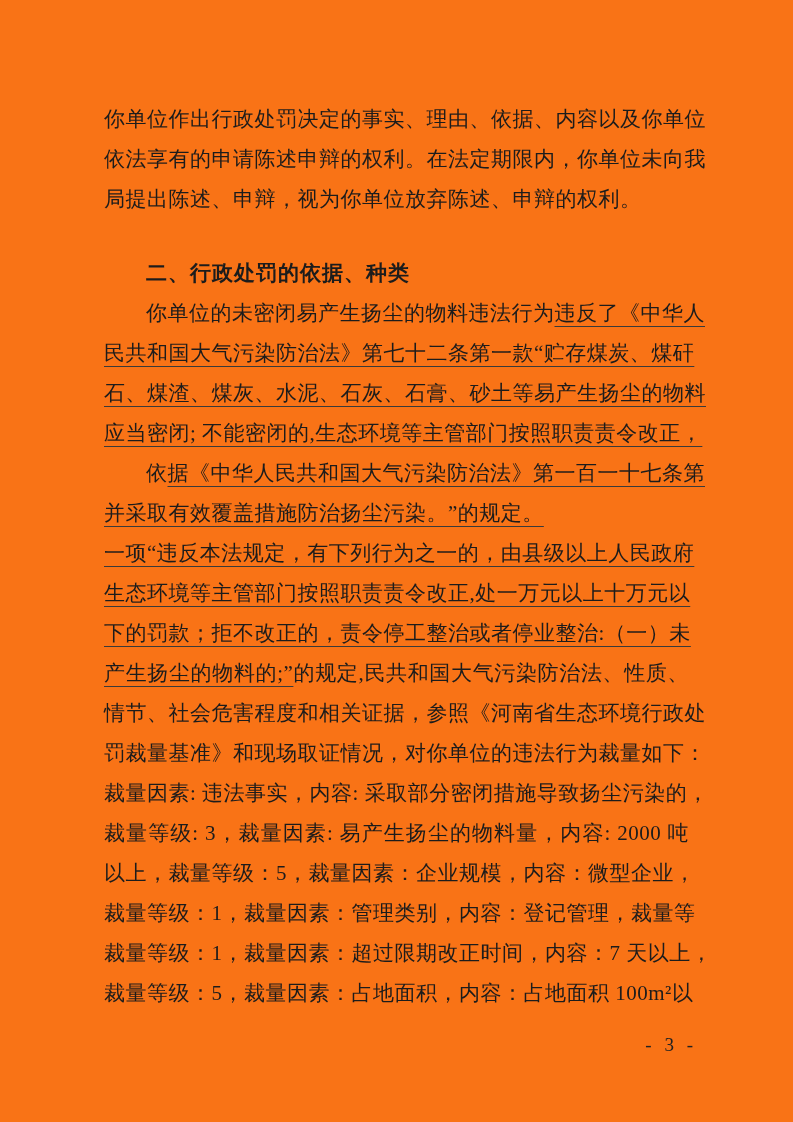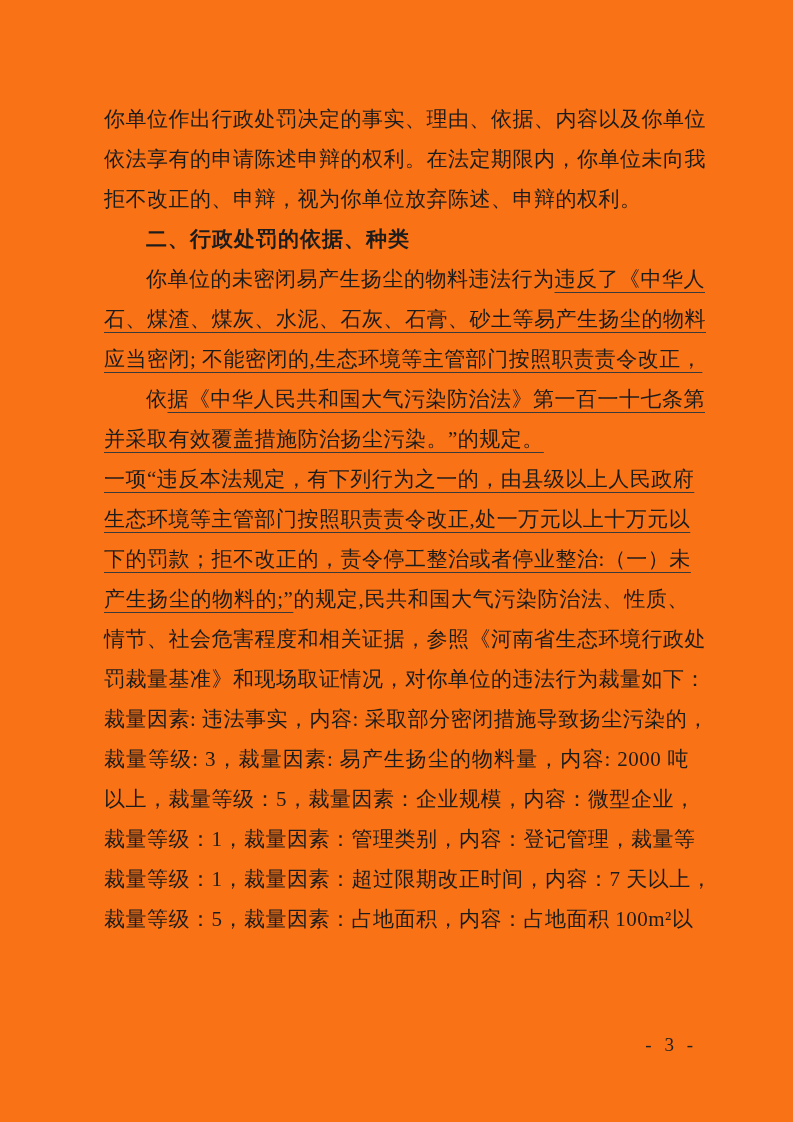--- a/index.html
+++ b/index.html
@@ -37,20 +37,21 @@
   }
   .line.indent {
     text-indent: 2em;
   }
   .line.heading {
     font-family: "Liberation Sans", "DejaVu Sans", sans-serif;
     font-weight: bold;
     text-align-last: left;
     text-indent: 2em;
     letter-spacing: 1px;
+    margin-top: 34px;
   }
   .line u, .line span {
     text-decoration: none;
   }
   .line u {
     text-decoration: underline;
     text-underline-offset: 6px;
     text-decoration-thickness: 1px;
     text-decoration-color: #3a3a3a;
   }
@@ -63,23 +64,24 @@
     color: #222222;
   }
 </style>
 </head>
 <body>
 
 <div class="page">
   <main class="doc-body">
       <div class="line"><span>你单位作出行政处罚决定的事实、理由、依据、内容以及你单位</span></div>
       <div class="line"><span>依法享有的申请陈述申辩的权利。在法定期限内，你单位未向我</span></div>
-      <div class="line last"><span>拒不改正的、申辩，视为你单位放弃陈述、申辩的权利。</span></div>
+      <div class="line last"><span>局提出陈述、申辩，视为你单位放弃陈述、申辩的权利。</span></div>
       <div class="line heading last"><span>二、行政处罚的依据、种类</span></div>
       <div class="line indent"><span>你单位的未密闭易产生扬尘的物料违法行为</span><u>违反了《中华人</u></div>
+      <div class="line"><u>民共和国大气污染防治法》第七十二条第一款“贮存煤炭、煤矸</u></div>
       <div class="line"><u>石、煤渣、煤灰、水泥、石灰、石膏、砂土等易产生扬尘的物料</u></div>
       <div class="line"><u>应当密闭; 不能密闭的,生态环境等主管部门按照职责责令改正，</u></div>
       <div class="line indent"><span>依</span><u>据《中华人民共和国大气污染防治法》第一百一十七条第</u></div>
       <div class="line last"><u>并采取有效覆盖措施防治扬尘污染。”的规定。</u></div>
       <div class="line"><u>一项“违反本法规定，有下列行为之一的，由县级以上人民政府</u></div>
       <div class="line"><u>生态环境等主管部门按照职责责令改正,处一万元以上十万元以</u></div>
       <div class="line"><u>下的罚款；拒不改正的，责令停工整治或者停业整治:（一）未</u></div>
       <div class="line"><u>产生扬尘的物料的;”</u><span>的规定,民共和国大气污染防治法、性质、</span></div>
       <div class="line"><span>情节、社会危害程度和相关证据，参照《河南省生态环境行政处</span></div>
       <div class="line"><span>罚裁量基准》和现场取证情况，对你单位的违法行为裁量如下：</span></div>

